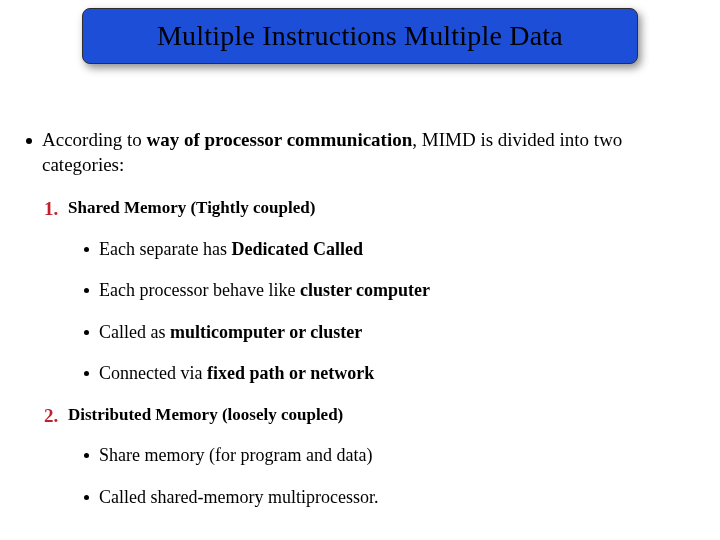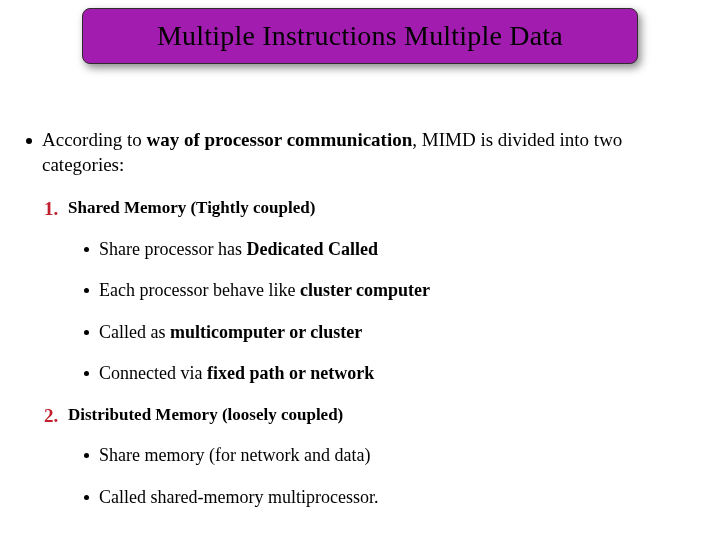--- a/index.html
+++ b/index.html
@@ -17,21 +17,21 @@
     width: 720px;
     height: 540px;
     box-sizing: border-box;
   }
   .title-plate {
     position: absolute;
     left: 82px;
     top: 8px;
     width: 556px;
     height: 56px;
-    background: #a21caf;
+    background: #1d4ed8;
     border-radius: 8px;
     box-shadow: 3px 4px 8px rgba(0,0,0,0.45);
     border: 1px solid #2e2e2e;
     box-sizing: border-box;
     display: flex;
     align-items: center;
     justify-content: center;
   }
   .title-text {
     font-size: 28px;
@@ -123,21 +123,21 @@
     </div>
 
     <div class="num-item">
       <div class="num-marker">1.</div>
       <div class="num-label">Shared Memory (Tightly coupled)</div>
     </div>
     <div class="sublist">
       <div class="sub-row">
         <div class="sub-bullet"></div>
         <div class="sub-text">
-          <span>Share processor has </span><span class="bold">Dedicated Called</span><span></span>
+          <span>Each separate has </span><span class="bold">Dedicated Called</span><span></span>
         </div>
       </div>
       <div class="sub-row">
         <div class="sub-bullet"></div>
         <div class="sub-text">
           <span>Each processor behave like </span><span class="bold">cluster computer</span><span></span>
         </div>
       </div>
       <div class="sub-row">
         <div class="sub-bullet"></div>
@@ -154,21 +154,21 @@
     </div>
 
     <div class="num-item" style="margin-top:6px;">
       <div class="num-marker">2.</div>
       <div class="num-label">Distributed Memory  (loosely coupled)</div>
     </div>
     <div class="sublist">
       <div class="sub-row">
         <div class="sub-bullet"></div>
         <div class="sub-text">
-          <span>Share memory (for network and data)</span><span class="bold"></span><span></span>
+          <span>Share memory (for program and data)</span><span class="bold"></span><span></span>
         </div>
       </div>
       <div class="sub-row" style="margin-bottom:0;">
         <div class="sub-bullet"></div>
         <div class="sub-text">
           <span>Called shared-memory multiprocessor.</span><span class="bold"></span><span></span>
         </div>
       </div>
     </div>
 

